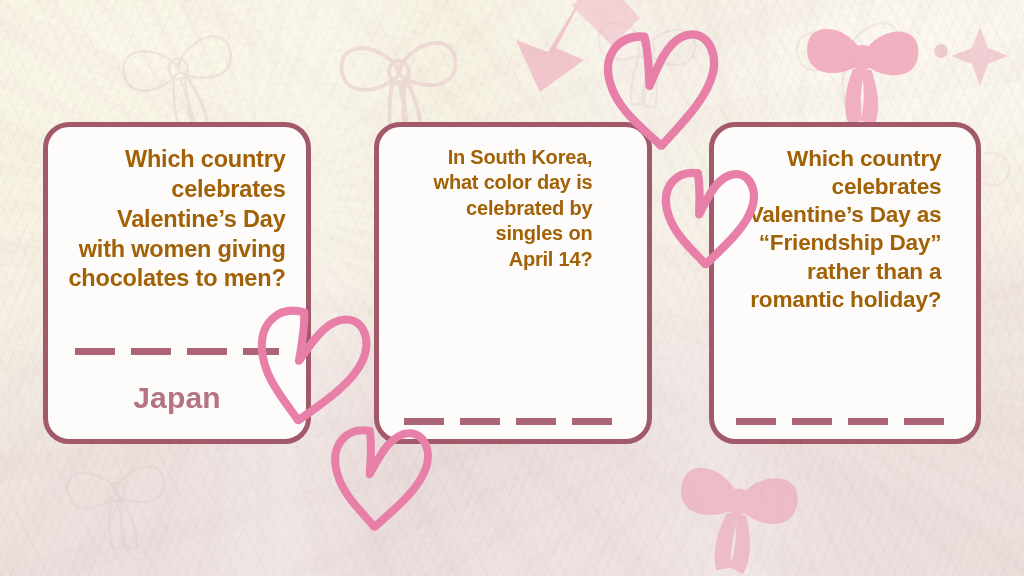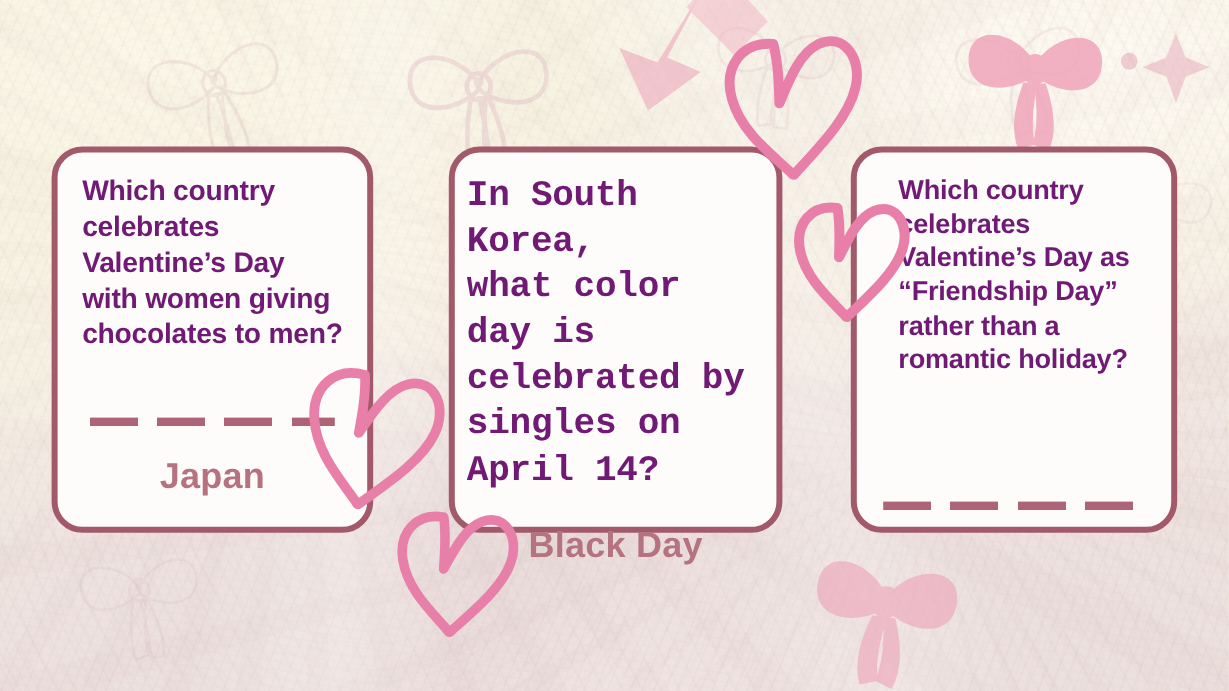--- a/index.html
+++ b/index.html
@@ -77,32 +77,32 @@
     display: flex;
     flex-direction: column;
     align-items: center;
     padding: 18px 10px 14px;
   }
   #card-1 { left: 43px;  width: 268px; }
   #card-2 { left: 374px; width: 278px; }
   #card-3 { left: 709px; width: 272px; }
 
   .card-question {
-    color: #701a75;
+    color: #a16207;
     font-weight: bold;
     font-size: 23.5px;
     line-height: 1.27;
-    text-align: left;
+    text-align: right;
     letter-spacing: -.2px;
     white-space: pre-line;
     margin: 0;
     flex: 0 0 auto;
   }
   #card-3 .card-question { font-size: 22.6px; line-height: 1.245; }
-  #card-2 .card-question { font-size: 30px; font-family: Liberation Mono, monospace; }
+  #card-2 .card-question { font-size: 20px; }
 
   .card-divider {
     width: 86%;
     height: 7px;
     margin-top: auto;
     margin-bottom: 0;
     background-image: repeating-linear-gradient(
       to right,
       #ad6476 0px, #ad6476 40px,
       rgba(0,0,0,0) 40px, rgba(0,0,0,0) 56px
@@ -215,21 +215,20 @@
       <div class="card-answer">Japan</div>
     </div>
 
     <div class="card" id="card-2">
       <div class="card-question">In South Korea,
 what color day is
 celebrated by
 singles on
 April 14?</div>
       <div class="card-divider"></div>
-      <div class="card-answer">Black Day</div>
     </div>
 
     <div class="card" id="card-3">
       <div class="card-question">Which country
 celebrates
 Valentine’s Day as
 “Friendship Day”
 rather than a
 romantic holiday?</div>
       <div class="card-divider"></div>

